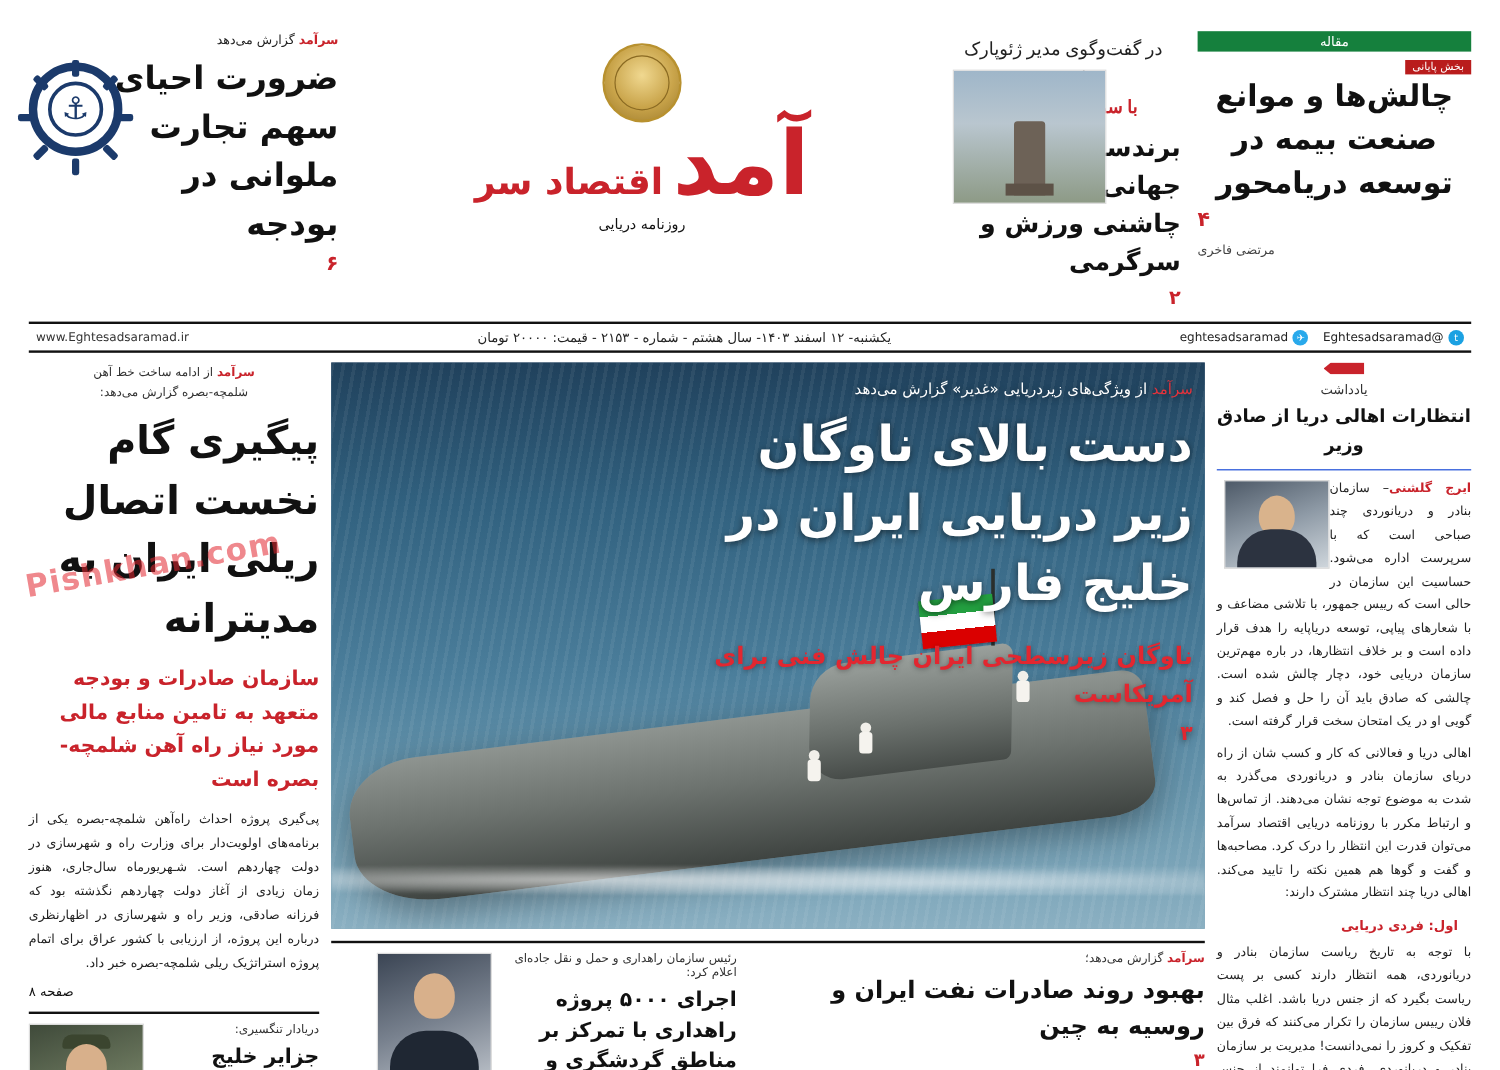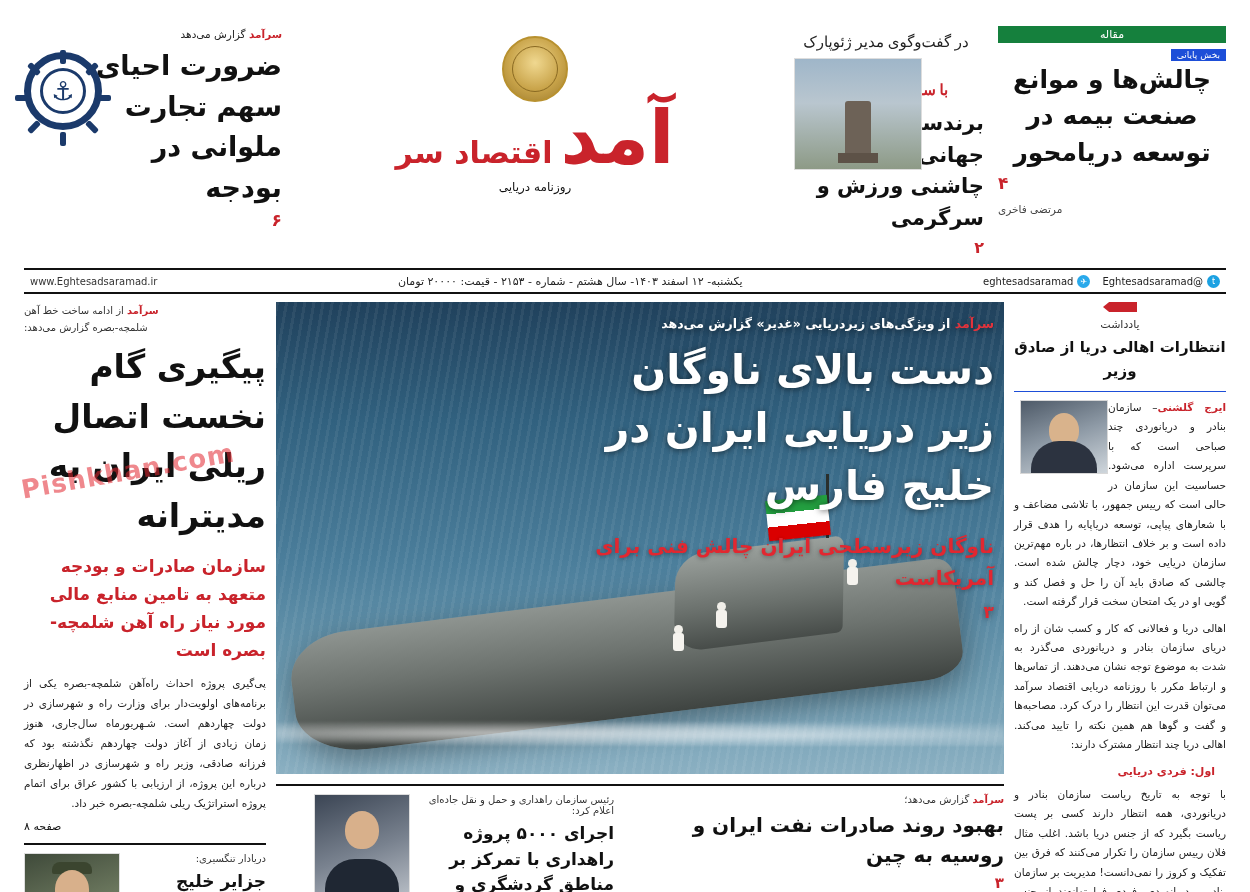--- a/index.html
+++ b/index.html
@@ -30,21 +30,21 @@
     background: #15803d;
     color: #fff;
     font-size: 11px;
     text-align: center;
     padding: 2px 0;
     letter-spacing: 0;
     width: 100%;
   }
   .mh-sublabel {
     display: inline-block;
-    background: #1d4ed8;
+    background: #b91c1c;
     color: #fff;
     font-size: 9px;
     padding: 1px 6px;
     margin-top: 4px;
   }
   .mh-headline {
     font-size: 25px;
     font-weight: bold;
     line-height: 1.45;
     color: #111;
@@ -329,21 +329,21 @@
 
   .lead-overlay {
     position: absolute;
     right: 10px;
     top: 14px;
     width: 430px;
     text-align: right;
     text-shadow: 0 1px 6px rgba(0,0,0,.55);
   }
   .lead-kicker {
-    font-size: 12.5px; color: #fff; font-weight: bold; margin-bottom: 10px;
+    font-size: 12.5px; color: #fff; font-weight: normal; margin-bottom: 10px;
   }
   .lead-kicker .red { color: #e4333c; }
   .lead-title {
     font-size: 41px;
     font-weight: bold;
     color: #fff;
     line-height: 1.42;
     letter-spacing: -1px;
   }
   .lead-sub {
@@ -385,21 +385,21 @@
     background: linear-gradient(160deg,#3b4554 0%, #79828f 55%, #b8bec6 100%);
     position: relative; overflow: hidden; border: 1px solid #ddd;
   }
   .bt-photo .head { position:absolute; left:50%; top:16px; transform:translateX(-50%); width:34px;height:38px;border-radius:50% 50% 46% 46%; background:#d8b08b;}
   .bt-photo .torso { position:absolute; left:50%; bottom:0; transform:translateX(-50%); width:74px;height:38px;border-radius:30px 30px 0 0; background:#1f2733;}
   .bt-photo.mil { background: linear-gradient(160deg,#3f4a3a 0%, #6e7a60 55%, #aab49a 100%); }
   .bt-photo.mil .cap { position:absolute; left:50%; top:8px; transform:translateX(-50%); width:40px;height:12px;border-radius:8px 8px 2px 2px; background:#3b452f;}
 
   
   .col-left { width: 242px; }
-  .cl-kicker { font-size: 10px; color: #333; text-align: left; line-height: 1.7; }
+  .cl-kicker { font-size: 10px; color: #333; text-align: center; line-height: 1.7; }
   .cl-kicker .red { color: #c9232b; font-weight: bold; }
   .cl-title {
     font-size: 33px; font-weight: bold; line-height: 1.5; color: #111;
     text-align: right; margin-top: 6px; letter-spacing: -0.5px;
     position: relative;
   }
   .watermark {
     position: absolute;
     left: -4px; top: 110px;
     transform: rotate(-10deg);

